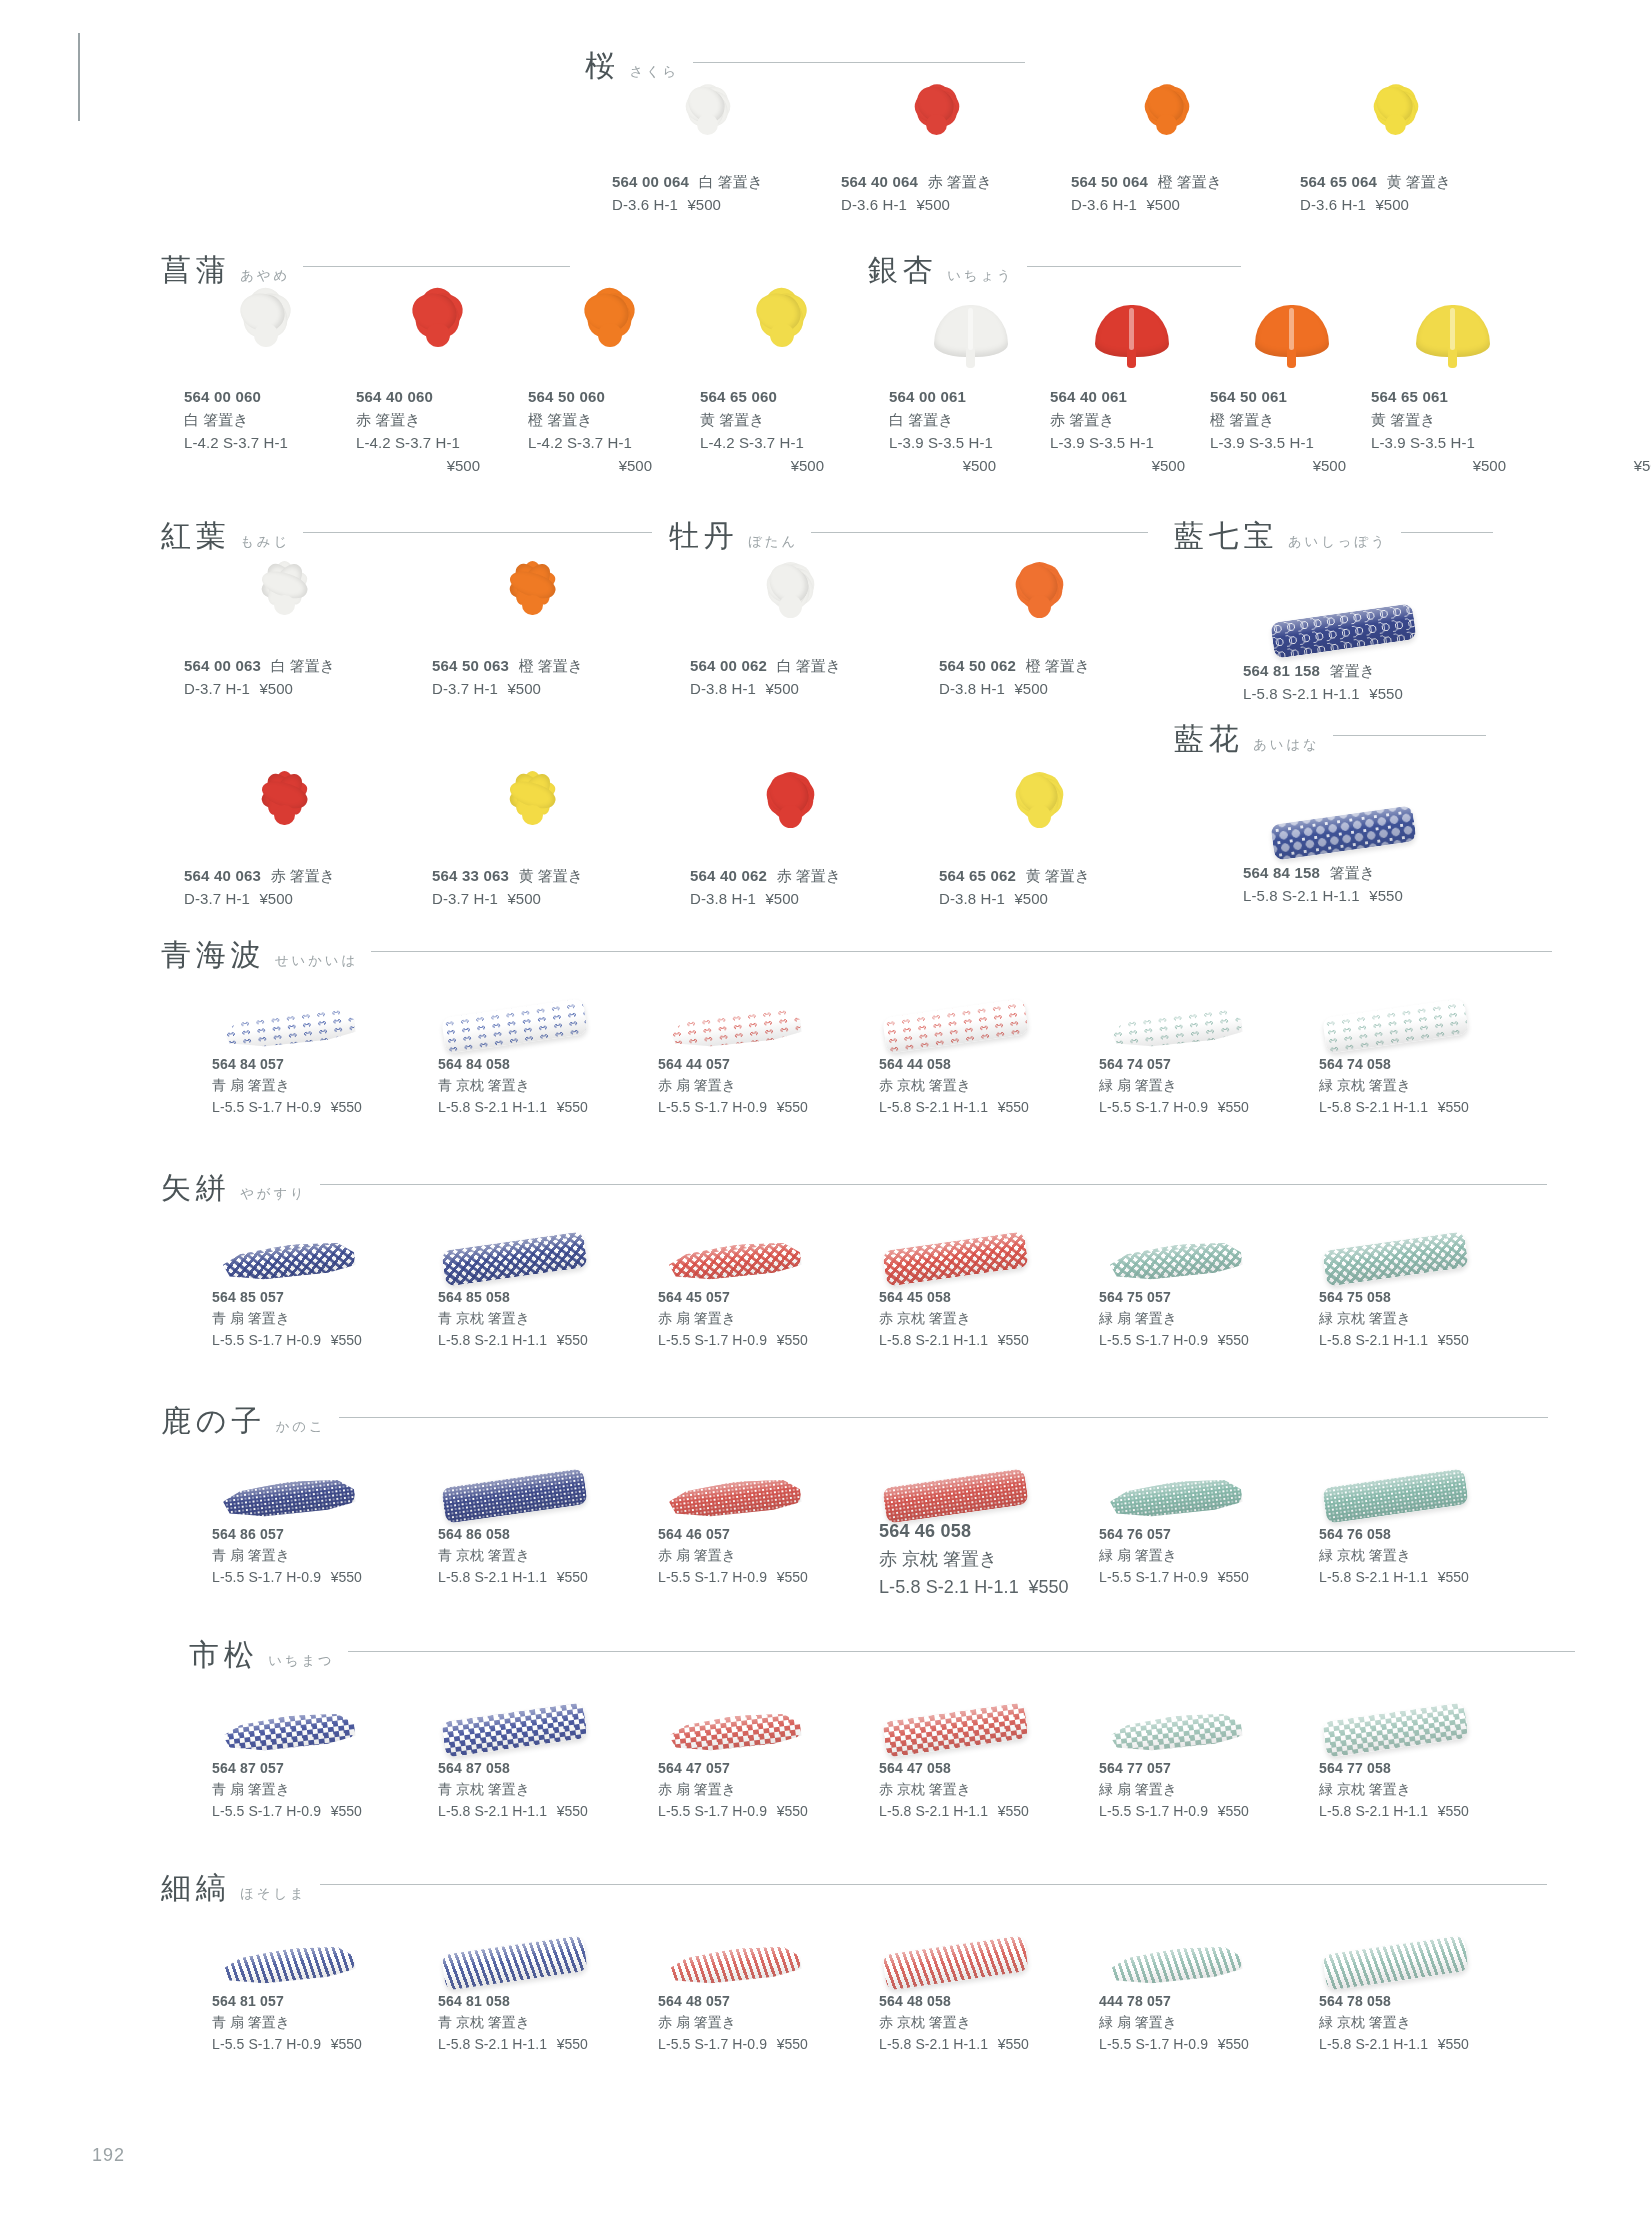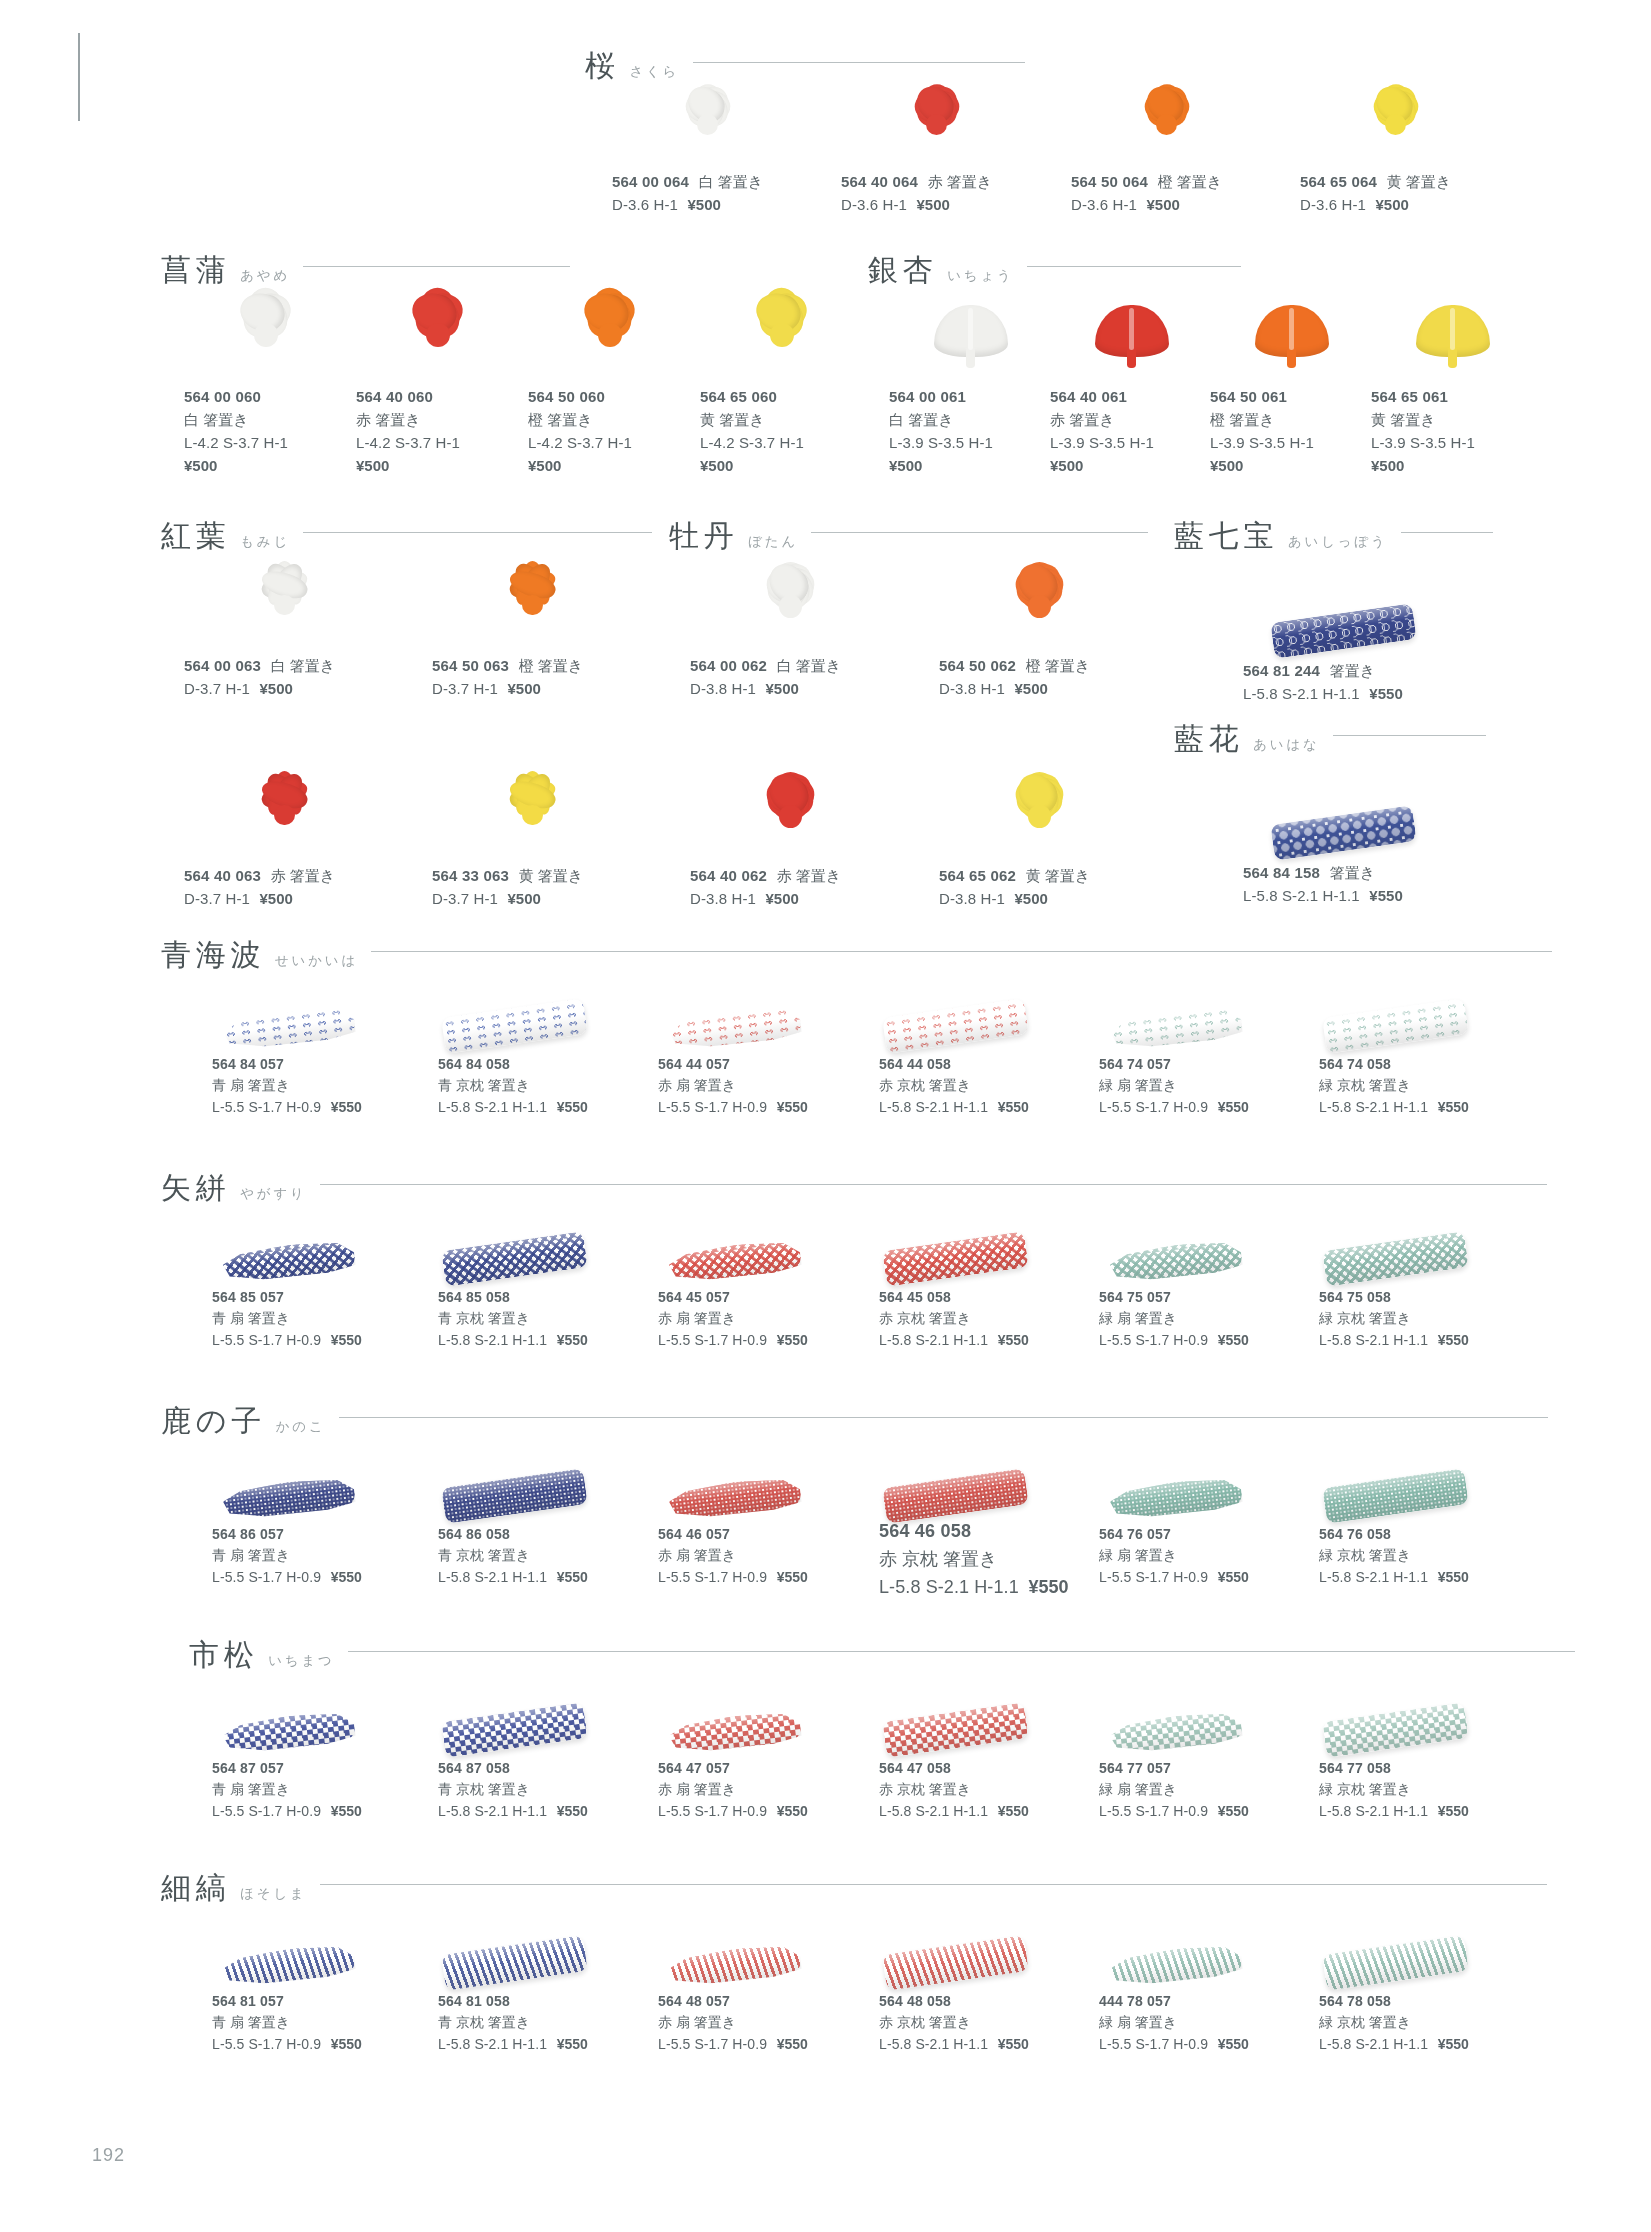--- a/index.html
+++ b/index.html
@@ -32,21 +32,21 @@
   }
   .sec-line{height:1px;background:#b9c0c2;margin-left:13.4px;align-self:center;position:relative;top:-3.8px;}
 
   
   .cell{position:absolute;}
   .shot{position:relative;width:100%;display:flex;align-items:flex-end;justify-content:center;}
   .cap{font-size:15px;color:#5b6468;line-height:1.55;white-space:nowrap;}
   .cap .code{font-weight:bold;letter-spacing:0.2px;}
   .cap .nm{margin-left:9.6px;}
   .cap .dim{letter-spacing:0.1px;}
-  .cap .price{font-weight:bold;margin-left:9.6px;}
+  .cap .price{font-weight:normal;margin-left:9.6px;text-align:right;}
   .cap.stack .line{display:block;}
   .cap.inline .l1,.cap.inline .l2{display:block;}
 
   
   .pageno{position:absolute;left:92px;top:2145px;font-size:18px;color:#9aa2a5;letter-spacing:1px;}
 
   
   .bloom{position:relative;display:block;}
   .bloom i{position:absolute;left:50%;top:50%;display:block;border-radius:50% 50% 50% 50%;
            transform-origin:50% 50%;}
@@ -704,21 +704,21 @@
         <div class="shot" style="width: 201px; height: 75px;">
           <div class="bar" style="width: 143px; height: 36px; overflow: hidden; box-shadow: rgba(0, 0, 0, 0.12) 0px 2.9px 4.8px; border-radius: 9.6px; transform: rotate(-8deg);">
             <div class="tex" style="background:
         radial-gradient(circle at 50% 50%, transparent 34%, rgba(255,255,255,0.9) 35%, rgba(255,255,255,0.9) 40%, transparent 41%) 0 0/13.4px 13.4px,
         radial-gradient(circle at 0% 50%, transparent 34%, rgba(255,255,255,0.75) 35%, rgba(255,255,255,0.75) 40%, transparent 41%) 0 0/13.4px 13.4px,
         #2f3f86;"></div>
             <div class="shade"></div>
           </div>
         </div>
         <div class="cap inline" style="margin-top: 9.6px;">
-          <span class="l1"><span class="code">564 81 244</span><span class="nm">箸置き</span></span>
+          <span class="l1"><span class="code">564 81 158</span><span class="nm">箸置き</span></span>
           <span class="l2"><span class="dim">L-5.8 S-2.1 H-1.1</span><span class="price">¥550</span></span>
         </div>
       </div>
       <div class="sec-head" style="left: 1174px; top: 719px;">
         <span class="sec-kanji">藍花</span>
         <span class="sec-kana">あいはな</span>
         <span class="sec-line" style="width:153px"></span>
       </div>
       <div class="cell" style="left: 1243px; top: 776px; width: 335px;">
         <div class="shot" style="width: 201px; height: 75px;">

